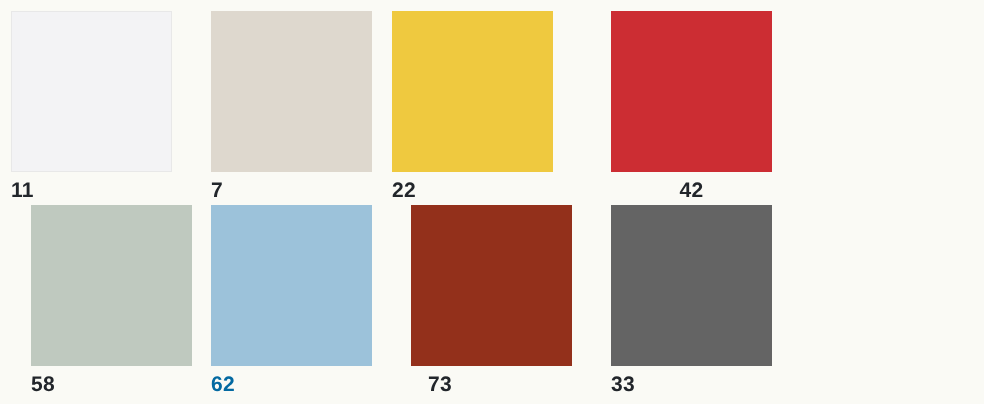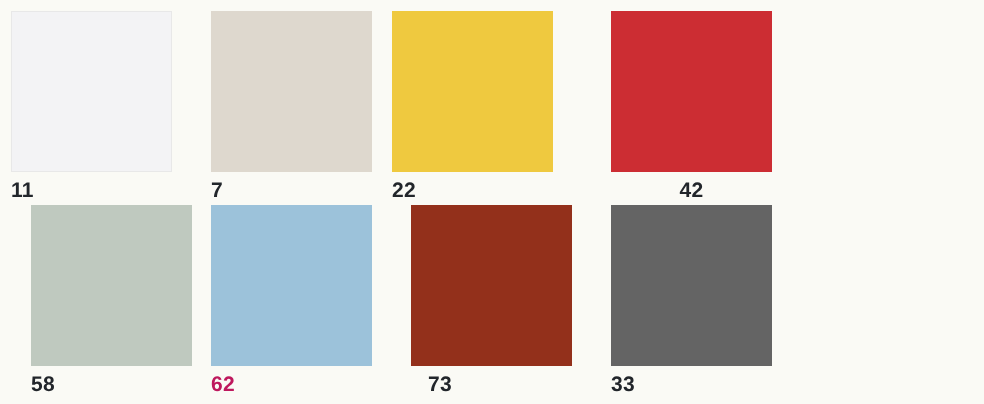--- a/index.html
+++ b/index.html
@@ -62,21 +62,21 @@
     <div class="swatch-cell" style="left: 611px; top: 11px; text-align: center;">
       <div class="swatch-chip" style="background: rgb(204, 45, 51); width: 161px; height: 161px;"></div>
       <div class="swatch-label" style="color: rgb(34, 38, 43);">42</div>
     </div>
     <div class="swatch-cell" style="left: 11px; top: 205px; margin-left: 20px;">
       <div class="swatch-chip" style="background: rgb(191, 201, 191); width: 161px; height: 161px;"></div>
       <div class="swatch-label" style="color: rgb(34, 38, 43);">58</div>
     </div>
     <div class="swatch-cell" style="left: 211px; top: 205px;">
       <div class="swatch-chip" style="background: rgb(156, 194, 218); width: 161px; height: 161px;"></div>
-      <div class="swatch-label" style="color: #be185d;">62</div>
+      <div class="swatch-label" style="color: #0369a1;">62</div>
     </div>
     <div class="swatch-cell" style="left: 411px; top: 205px;">
       <div class="swatch-chip" style="background: rgb(147, 48, 27); width: 161px; height: 161px;"></div>
       <div class="swatch-label" style="color: rgb(34, 38, 43); margin-left: 17px;">73</div>
     </div>
     <div class="swatch-cell" style="left: 611px; top: 205px;">
       <div class="swatch-chip" style="background: rgb(100, 100, 100); width: 161px; height: 161px;"></div>
       <div class="swatch-label" style="color: rgb(34, 38, 43);">33</div>
     </div>
   </div>

